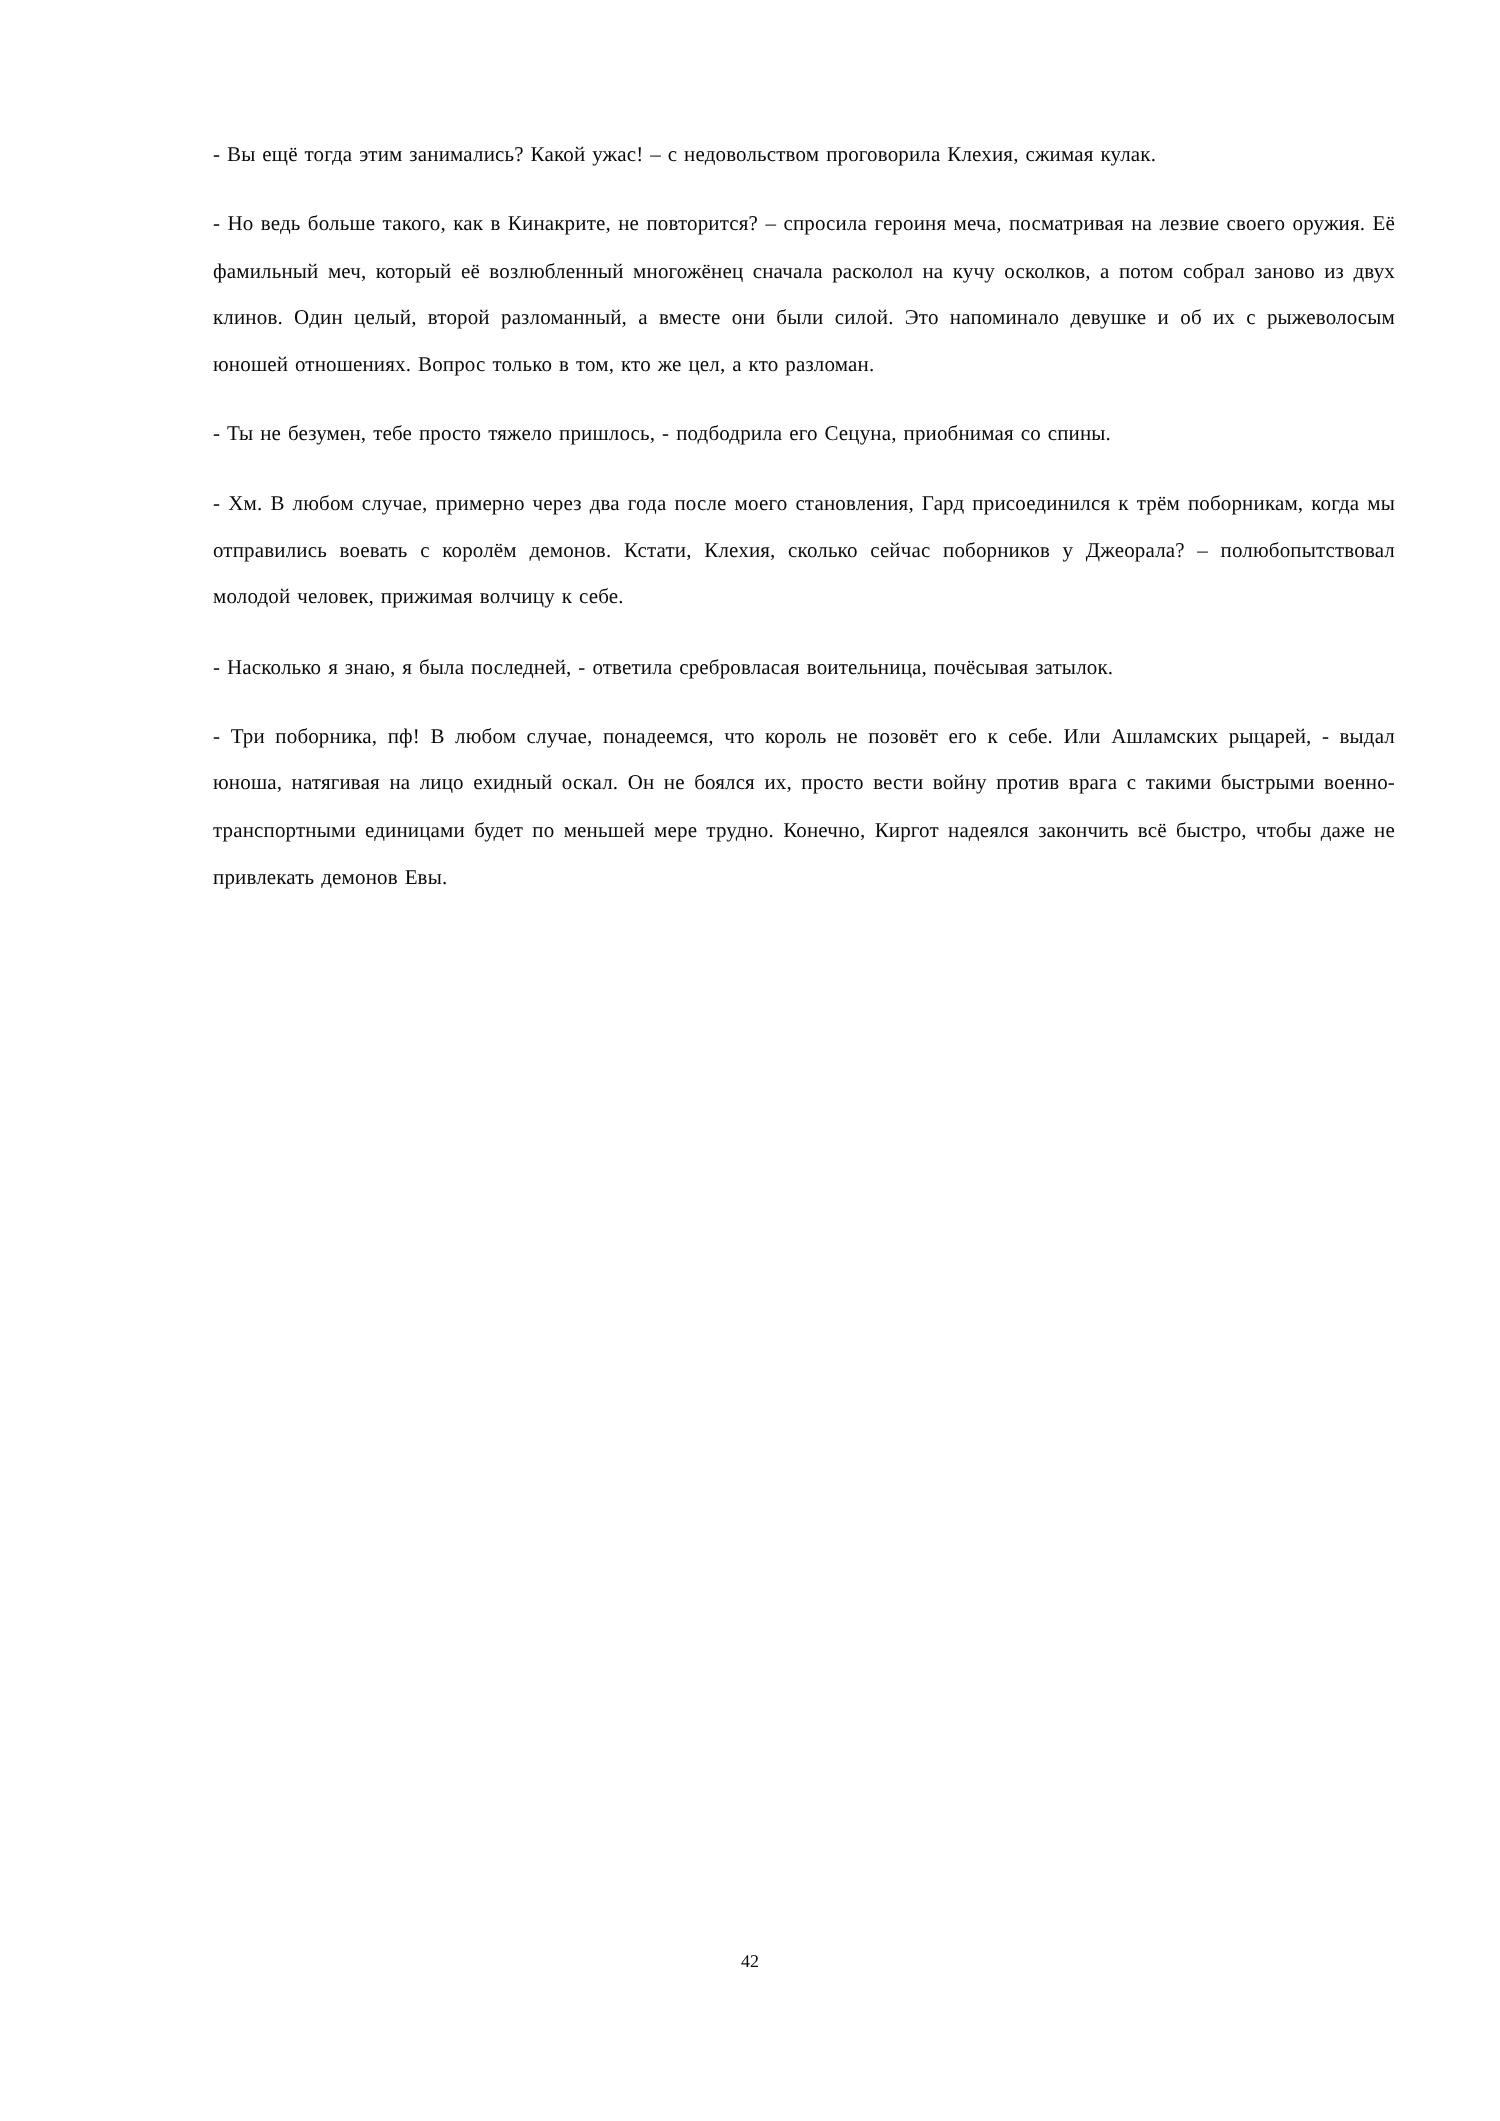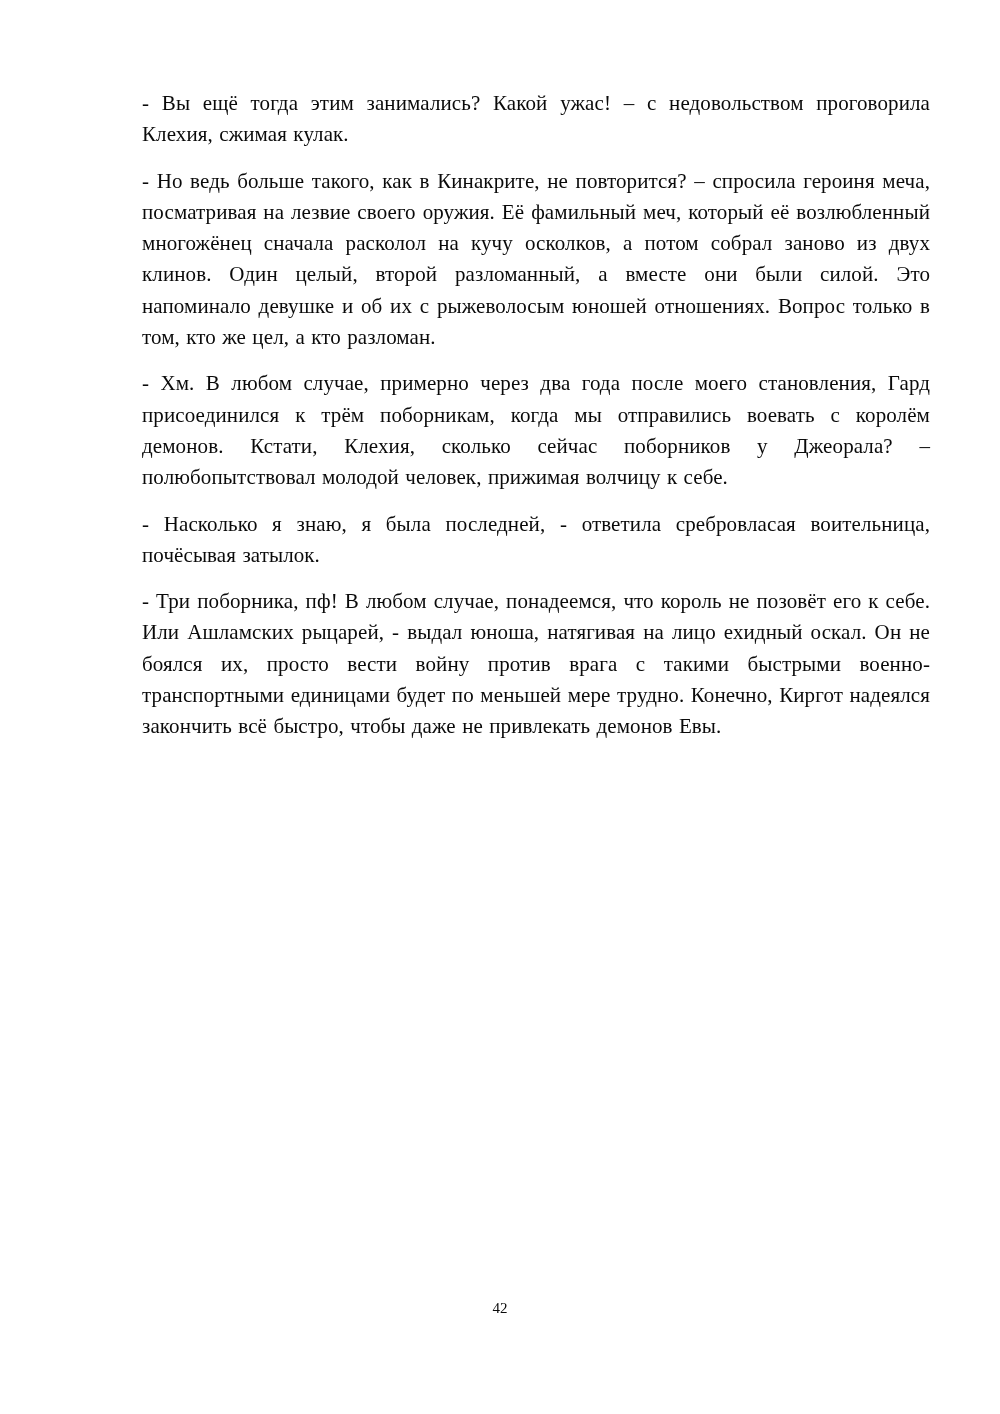--- a/index.html
+++ b/index.html
@@ -17,41 +17,42 @@
     overflow: hidden;
   }
   .content {
     position: absolute;
     top: 88px;
     left: 142px;
     width: 788px;
   }
   .content p {
     margin: 0 0 15px 0;
-    font-size: 21px;
+    font-size: 14px;
     line-height: 31.3px;
     text-align: justify;
     letter-spacing: 0.1px;
     word-spacing: 1px;
   }
   .page-number {
     position: absolute;
     top: 1300px;
     left: 0;
     width: 100%;
     text-align: center;
-    font-size: 15px;
+    font-size: 12px;
     color: #0a0a0a;
   }
 </style>
 </head>
 <body>
 
 <div class="page">
   <main class="content">
     <p>- Вы ещё тогда этим занимались? Какой ужас! – с недовольством проговорила Клехия, сжимая кулак.</p>
     <p>- Но ведь больше такого, как в Кинакрите, не повторится? – спросила героиня меча, посматривая на лезвие своего оружия. Её фамильный меч, который её возлюбленный многожёнец сначала расколол на кучу осколков, а потом собрал заново из двух клинов. Один целый, второй разломанный, а вместе они были силой. Это напоминало девушке и об их с рыжеволосым юношей отношениях. Вопрос только в том, кто же цел, а кто разломан.</p>
+    <p>- Ты не безумен, тебе просто тяжело пришлось, - подбодрила его Сецуна, приобнимая со спины.</p>
     <p>- Хм. В любом случае, примерно через два года после моего становления, Гард присоединился к трём поборникам, когда мы отправились воевать с королём демонов. Кстати, Клехия, сколько сейчас поборников у Джеорала? – полюбопытствовал молодой человек, прижимая волчицу к себе.</p>
     <p>- Насколько я знаю, я была последней, - ответила сребровласая воительница, почёсывая затылок.</p>
     <p>- Три поборника, пф! В любом случае, понадеемся, что король не позовёт его к себе. Или Ашламских рыцарей, - выдал юноша, натягивая на лицо ехидный оскал. Он не боялся их, просто вести войну против врага с такими быстрыми военно-транспортными единицами будет по меньшей мере трудно. Конечно, Киргот надеялся закончить всё быстро, чтобы даже не привлекать демонов Евы.</p>
   </main>
   <footer class="page-number">42</footer>
 </div>
 
 </body></html>

